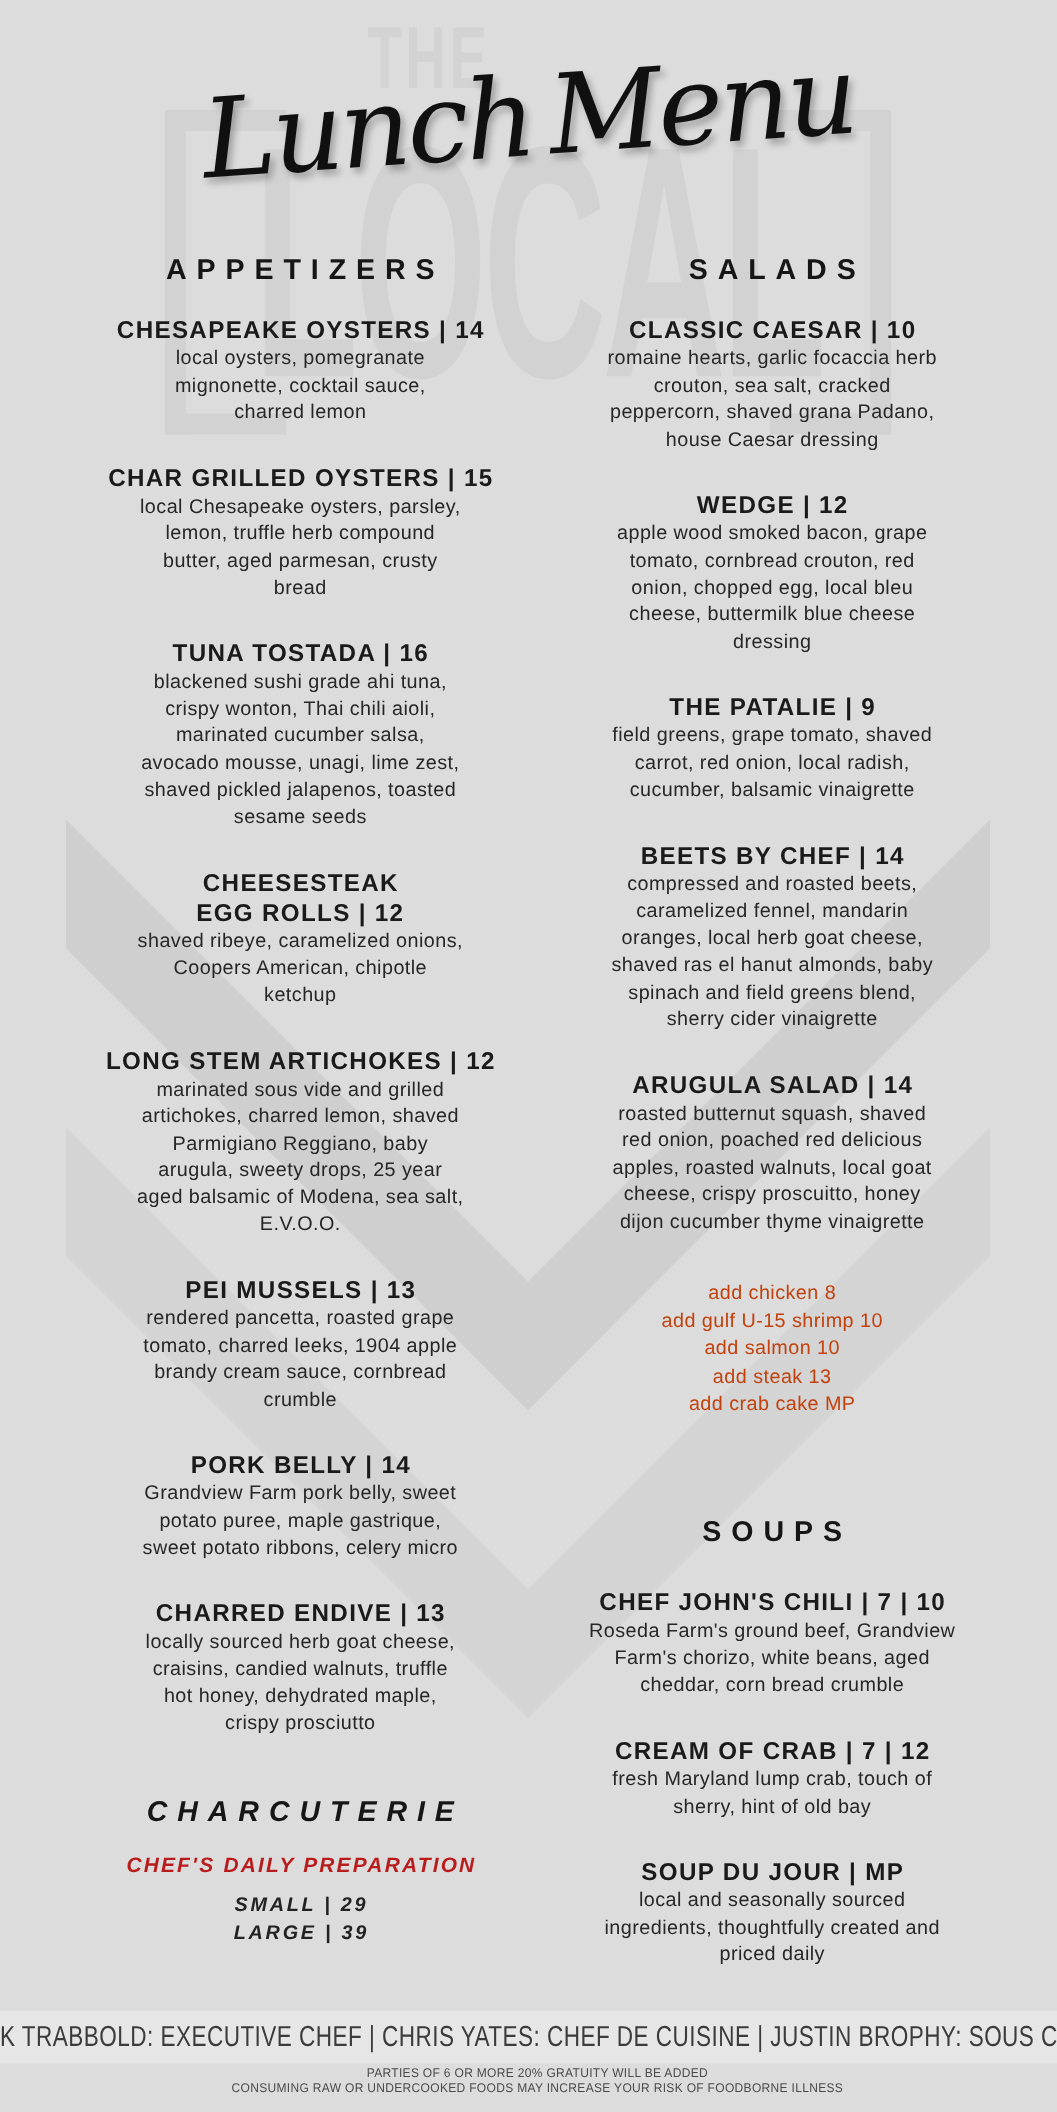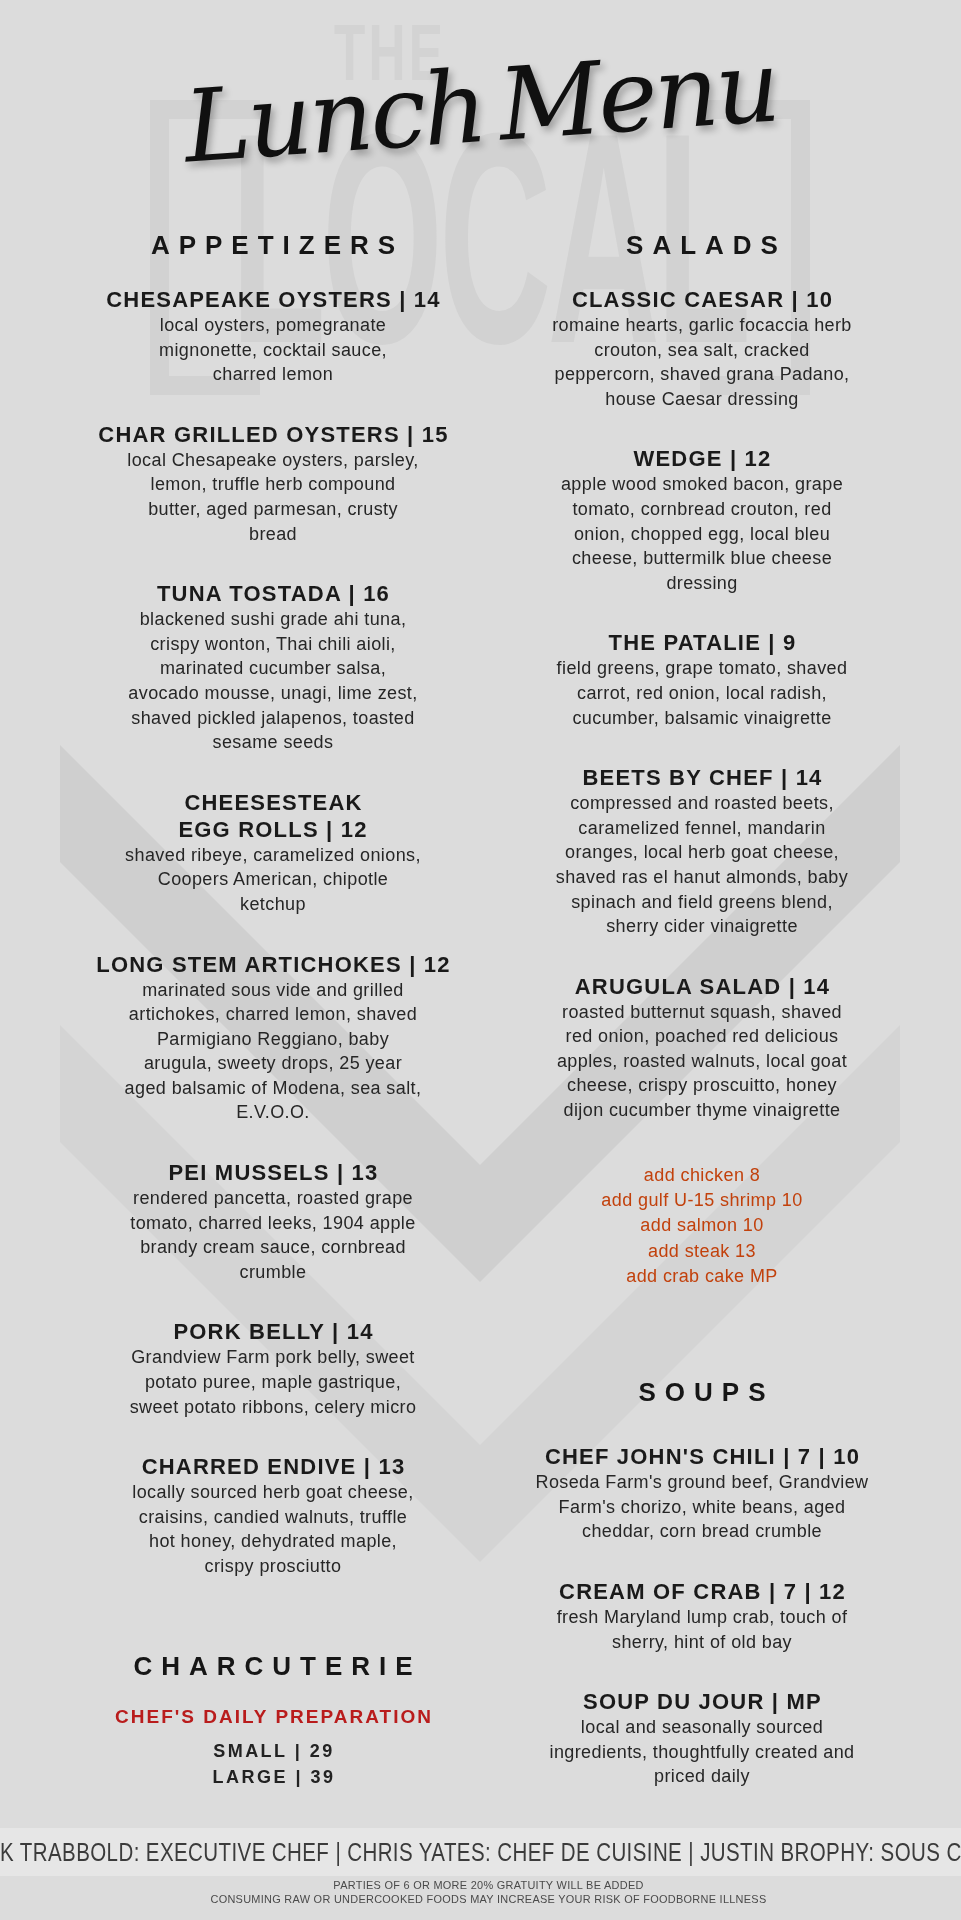--- a/index.html
+++ b/index.html
@@ -64,21 +64,21 @@
   .item-desc {
     font-size:18px; line-height:24.6px; font-weight:400;
     letter-spacing:0.4px; color:#262626; white-space:pre-line;
     margin-top:0px;
   }
 
   .addons { margin-top:40px; }
   .addon-line { font-size:18px; line-height:25.3px; letter-spacing:0.4px; color:#c2410c; }
 
   .soups-block { margin-top:88px; }
-  .charcuterie-block { margin-top:72px; }
+  .charcuterie-block { margin-top:52px;font-style:italic; }
   .charc-item-title {
     margin-top:22px; font-size:19px; line-height:27px; font-weight:700;
     letter-spacing:2px; text-indent:2px; color:#b91c1c;
   }
   .charc-sizes { margin-top:8px; }
   .charc-size { font-size:18px; line-height:26px; font-weight:700; letter-spacing:2.5px; text-indent:2px; color:#222; }
 
   
   .chef-band {
     position:absolute; left:0; right:0; top:1828px; height:48px;

